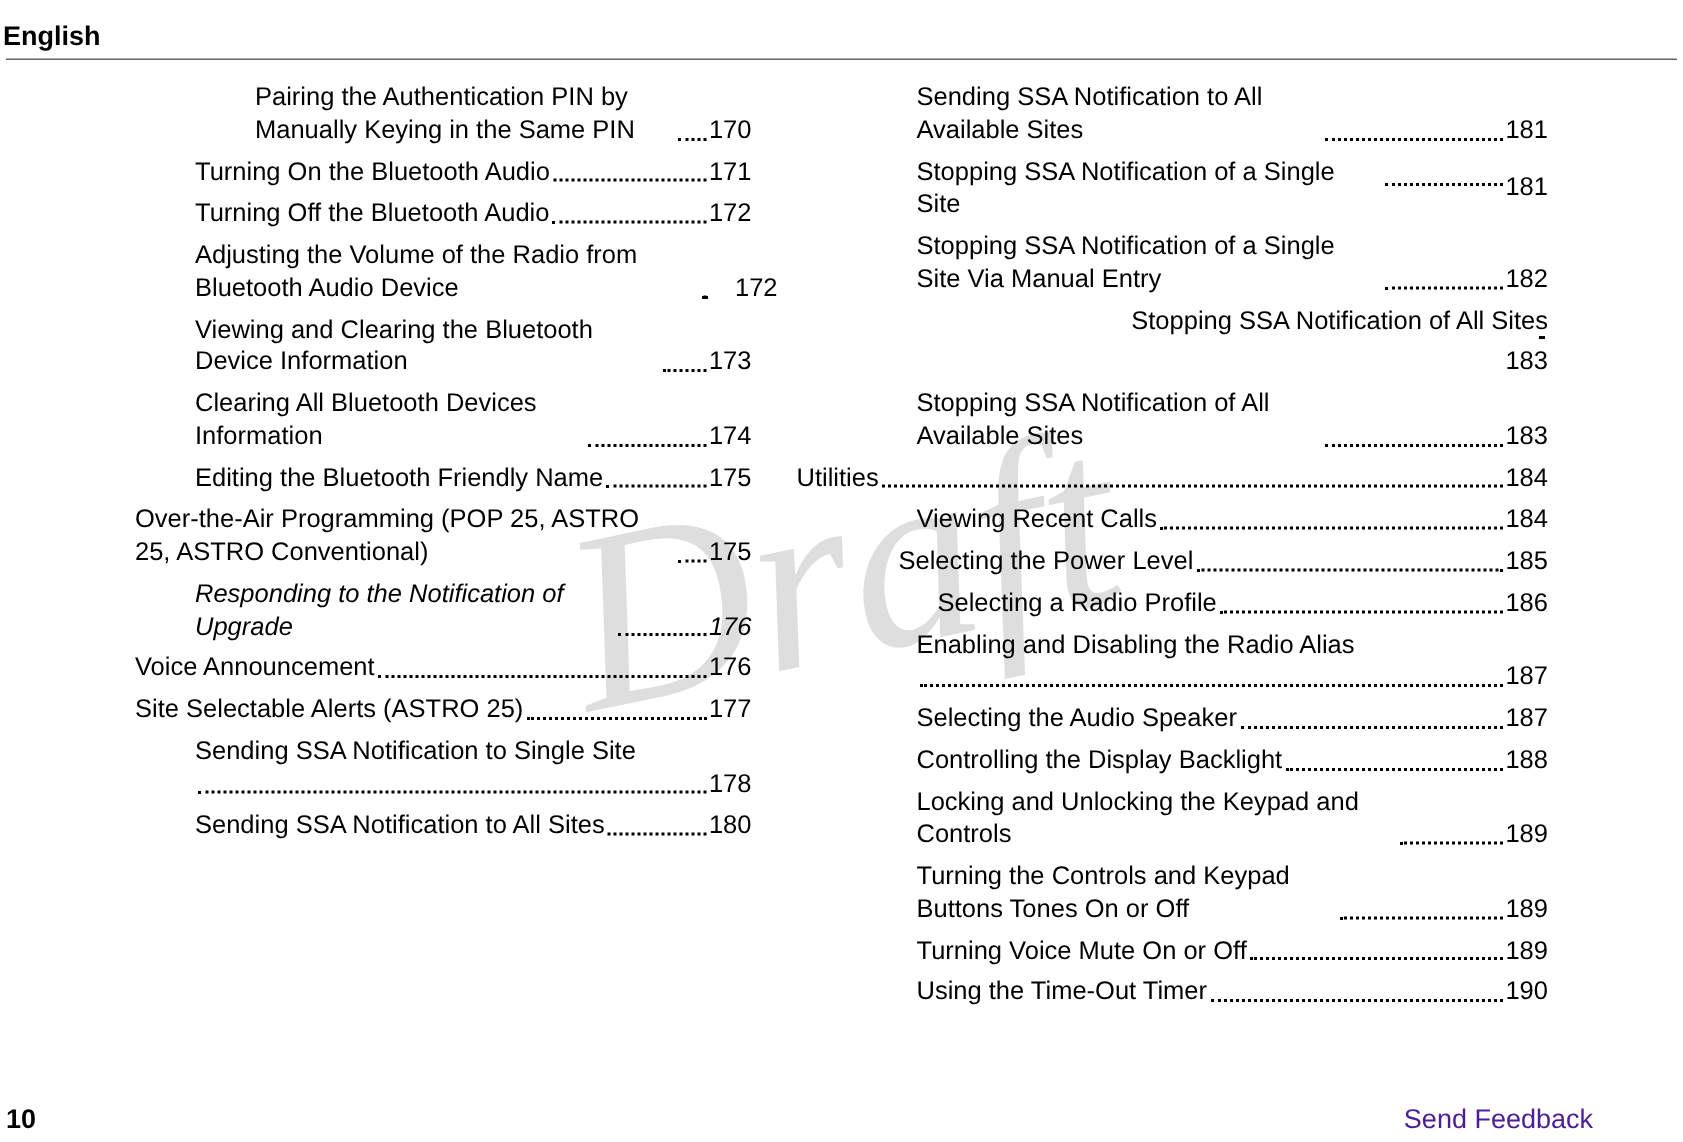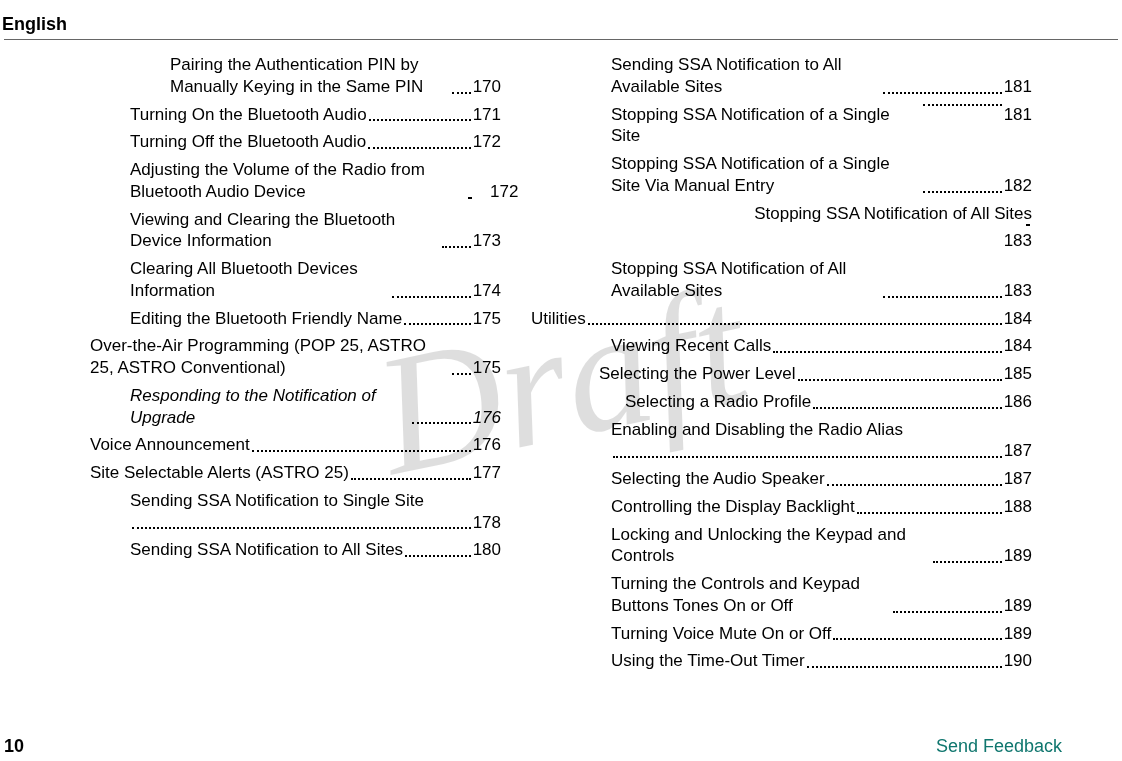--- a/index.html
+++ b/index.html
@@ -8,21 +8,21 @@
   .columns{display:flex;padding:0 90px}
   .col{width:50%;box-sizing:border-box;font-size:17px;line-height:1.28}
   .col.left{padding-right:60px}
   .col.right{padding-left:10px}
   .row{display:flex;align-items:flex-end;margin-bottom:6px}
   .row .txt{flex:0 0 auto;white-space:pre-wrap}
   .row .dots{flex:1 1 auto;border-bottom:2px dotted #000;margin:0 2px 4px 2px;min-width:4px}
   .row .pg{flex:0 0 auto}
   .footer{position:absolute;bottom:4px;left:0;right:0;display:flex;justify-content:space-between;padding:0 60px 0 4px;font-size:18px}
   .page-num{font-weight:bold}
-  .feedback{color:#0f766e}
+  .feedback{color:#4c1d95}
   .watermark{position:absolute;left:50%;top:50%;transform:translate(-50%,-50%) rotate(-12deg);font-size:170px;color:rgba(0,0,0,0.13);font-weight:normal;font-style:italic;font-family:"Times New Roman",serif;pointer-events:none;user-select:none}
 </style>
 </head>
 <body>
 
 <div class="header">English</div>
 <div class="header-line"></div>
 
 <div class="watermark">Draft</div>
 
@@ -97,21 +97,21 @@
         <span class="dots"></span>
         <span class="pg">180</span>
       </div>
     </div>
   <div class="col right" id="col-right">
       <div class="row" style="margin-left: 40px; display: flex; align-items: flex-end;">
         <span class="txt" style="display: inline-block; max-width: 270px; white-space: normal;">Sending SSA Notification to All Available Sites</span>
         <span class="dots"></span>
         <span class="pg">181</span>
       </div>
-      <div class="row" style="margin-left: 40px; display: flex; align-items: flex-start;">
+      <div class="row" style="margin-left: 40px; display: flex; align-items: center;">
         <span class="txt" style="display: inline-block; max-width: 310px; white-space: normal;">Stopping SSA Notification of a Single Site</span>
         <span class="dots"></span>
         <span class="pg">181</span>
       </div>
       <div class="row" style="margin-left: 40px; display: flex; align-items: flex-end;">
         <span class="txt" style="display: inline-block; max-width: 310px; white-space: normal;">Stopping SSA Notification of a Single Site Via Manual Entry</span>
         <span class="dots"></span>
         <span class="pg">182</span>
       </div>
       <div class="row" style="margin-left: 40px; flex-direction: column;">

